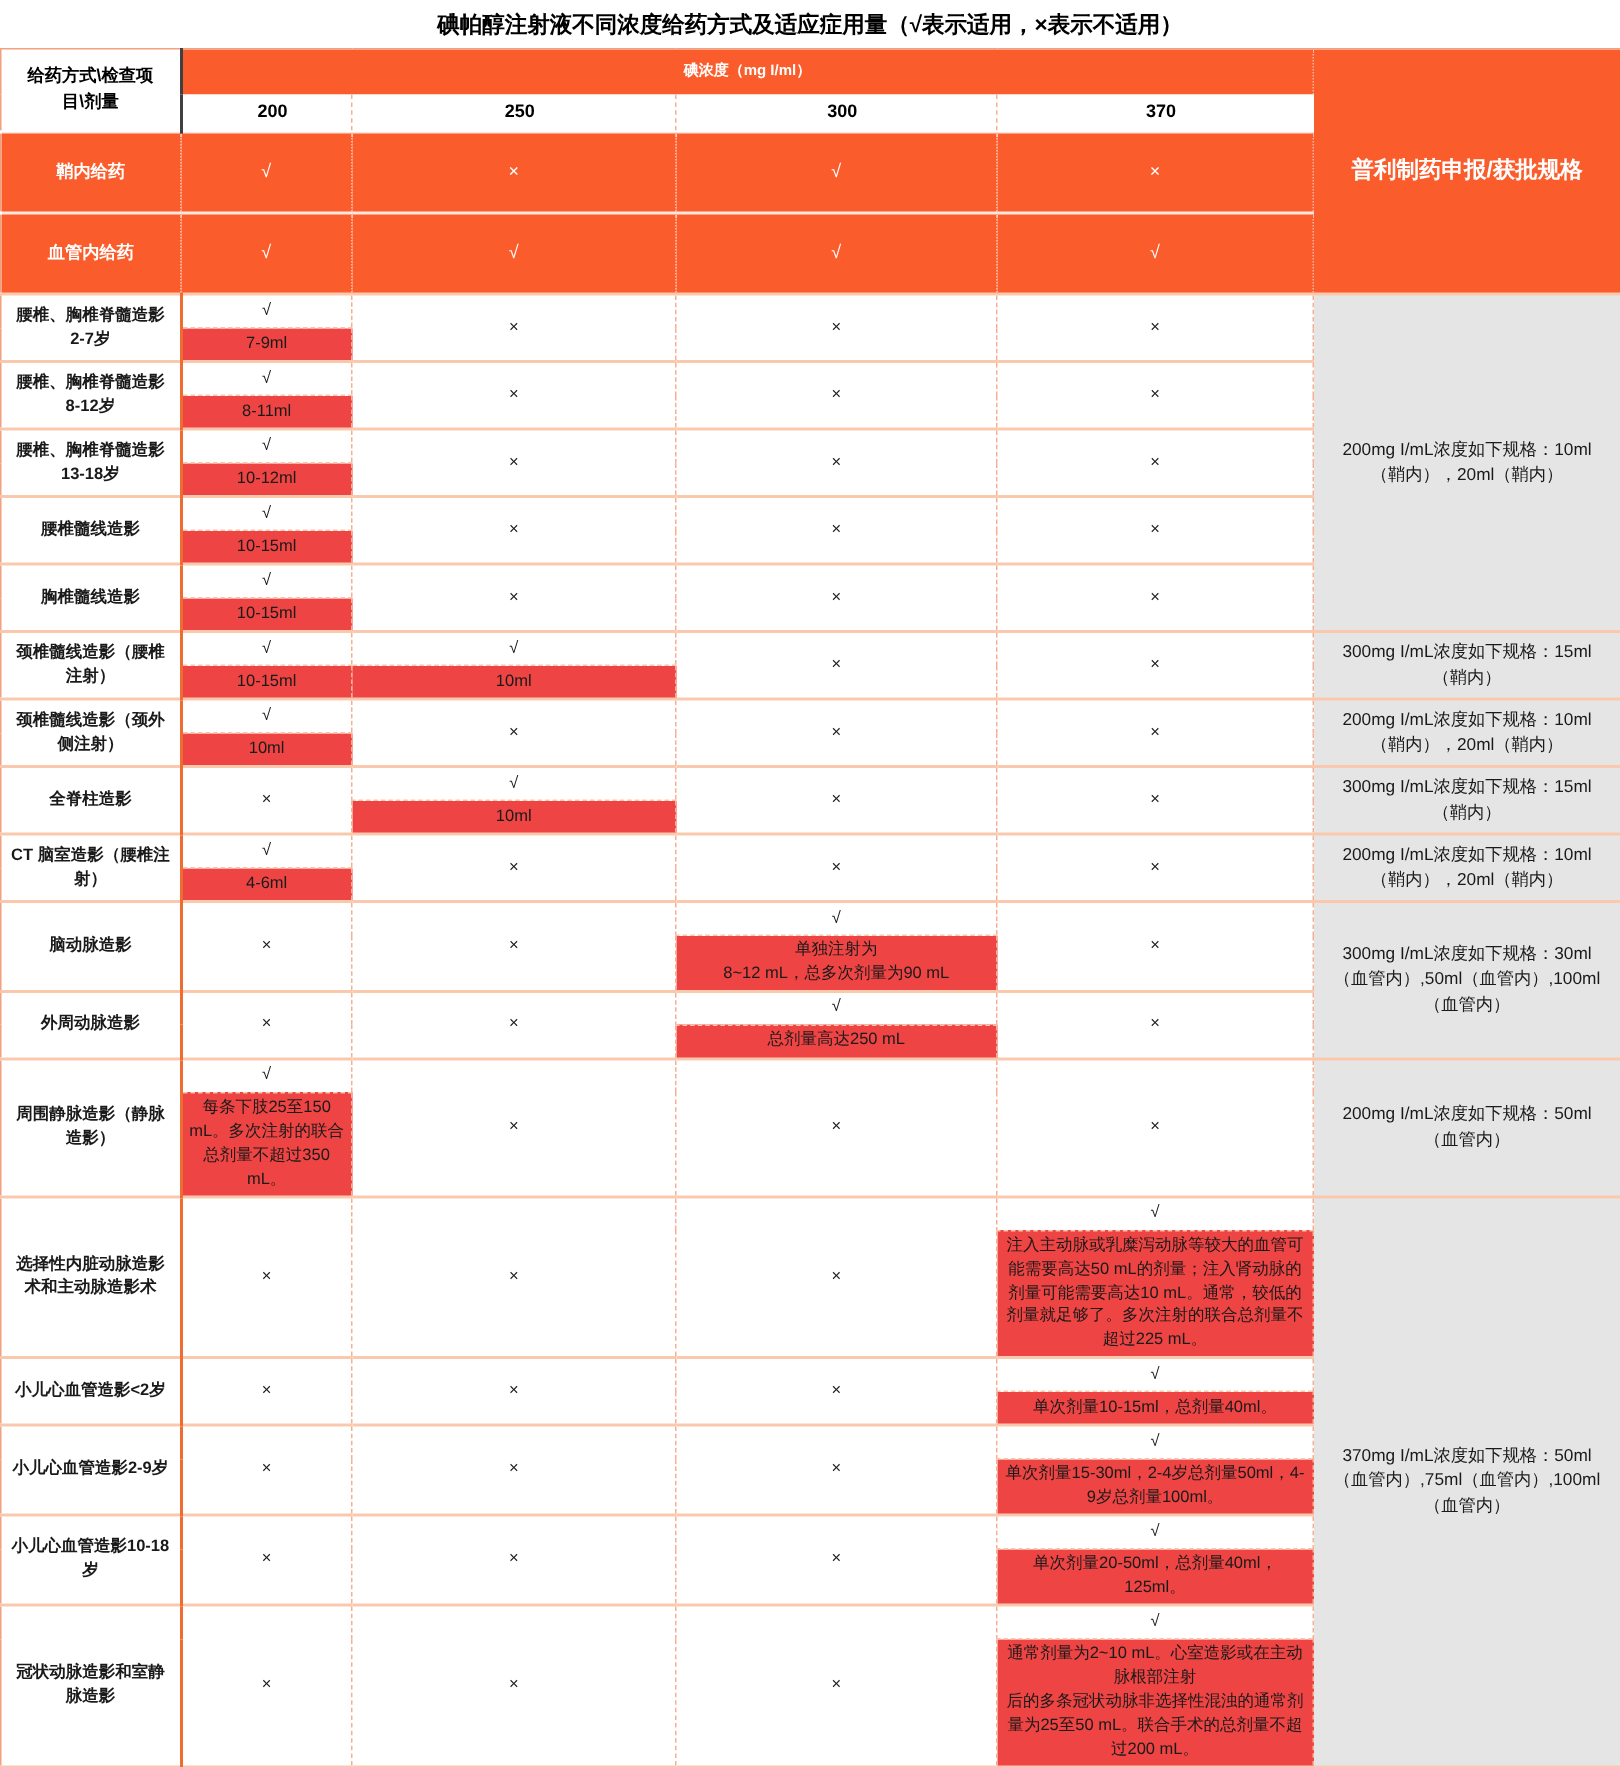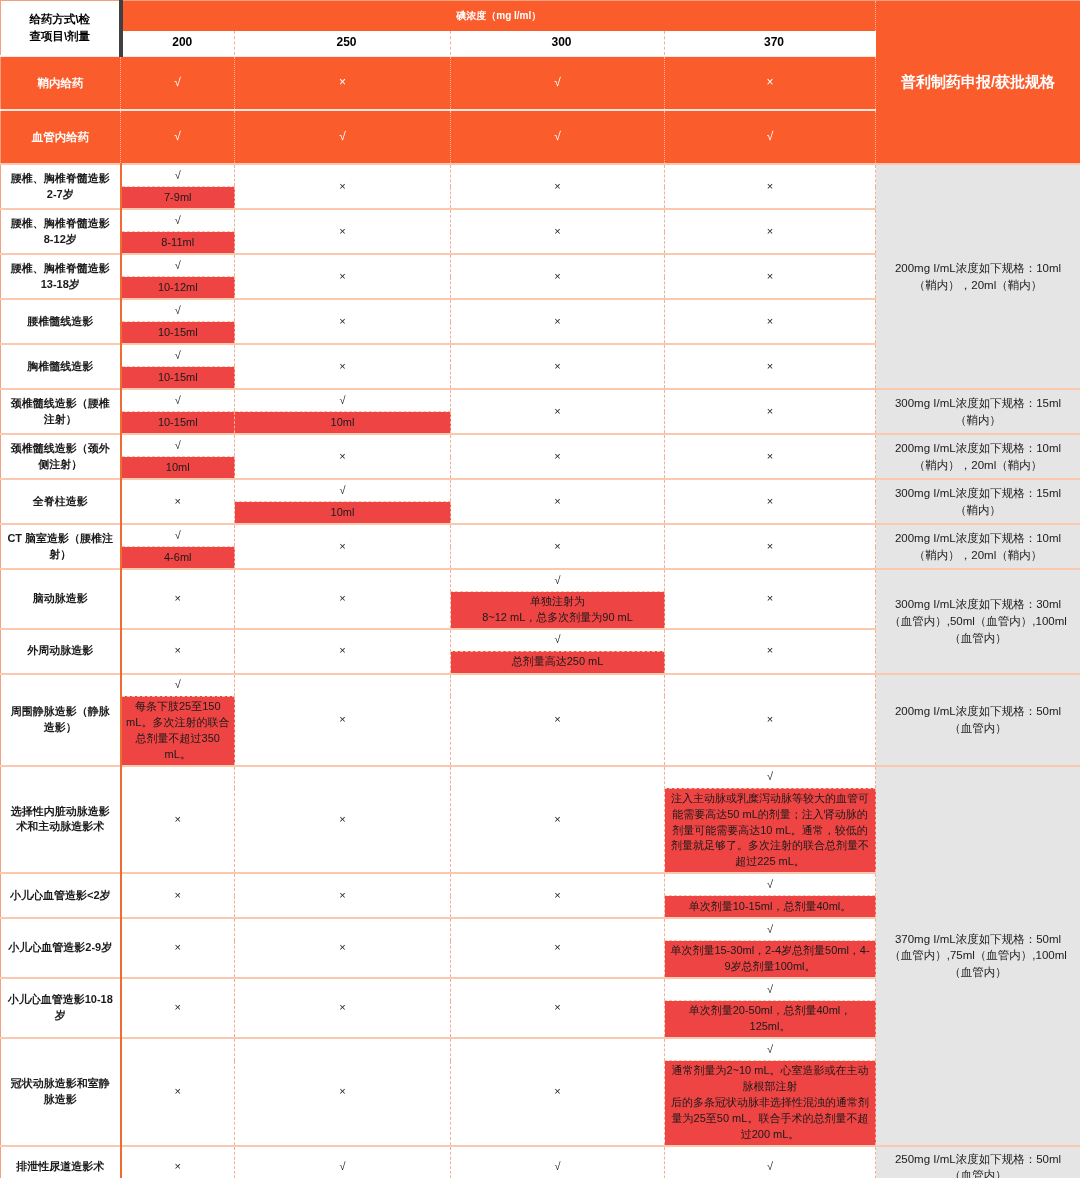--- a/index.html
+++ b/index.html
@@ -4,21 +4,21 @@
 <style>
   html,body{margin:0;padding:0;background:#fff;}
   body{width:1080px;font-family:"Liberation Sans","DejaVu Sans",sans-serif;color:#1a1a1a;}
   .page{width:1080px;}
   .title{font-size:15px;font-weight:bold;text-align:center;margin:0;padding:7px 0 6px;color:#000;}
   table.dose-table{width:1080px;border-collapse:collapse;table-layout:fixed;
     border:1px solid #f2a07e;border-bottom:2px solid #f4906b;}
   th,td{padding:2px 4px;text-align:center;vertical-align:middle;font-size:11px;line-height:1.45;word-break:break-word;}
   
   .corner{background:#fff;font-weight:bold;font-size:11.5px;color:#000;
-    border-right:4px solid #404040;padding:2px 24px;}
+    border-right:2px solid #404040;padding:2px 12px;}
   .conc-header{background:var(--orange);color:#fff;font-weight:bold;font-size:10px;height:26px;}
   .conc-value{background:#fff;color:#000;font-weight:bold;font-size:12px;height:20px;
     border-left:1px dashed #f5b093;padding-left:12px;}
   .spec-header{background:var(--orange);color:#fff;font-weight:bold;font-size:15px;
     border-left:1px dotted rgba(255,255,255,.55);padding:4px 8px;}
   
   .route-row th,.route-row td{background:var(--orange);color:#fff;height:48px;
     border-top:2px solid rgba(255,255,255,.85);margin-left:28px;}
   .route-label{font-weight:bold;font-size:11.5px;}
   .route-mark{font-size:12px;border-left:1px dotted rgba(255,255,255,.55);}
@@ -28,20 +28,21 @@
   .mark-cell.has-dose{border-bottom:1px dashed #f8c5a8;}
   .dose-cell{background:#ef4444;border-left:1px dashed #f5b093;height:17px;white-space:pre-line;}
   tr.row-top>th,tr.row-top>td{border-top:2px solid #fac9ad;}
   .spec-cell{background:#e5e5e5;font-size:11.5px;border-left:1px dashed #f5b093;padding:4px 12px;}
   :root{--orange:#fb5c2b;}
 </style>
 </head>
 <body>
 
 <div class="page">
+  <h1 class="title">碘帕醇注射液不同浓度给药方式及适应症用量（√表示适用，×表示不适用）</h1>
 
   <table class="dose-table">
     <colgroup>
       <col style="width:120px">
         <col style="width:114px">
         <col style="width:216px">
       <col style="width:214px">
         <col style="width:211px">
         <col style="width:205px">
     </colgroup>

